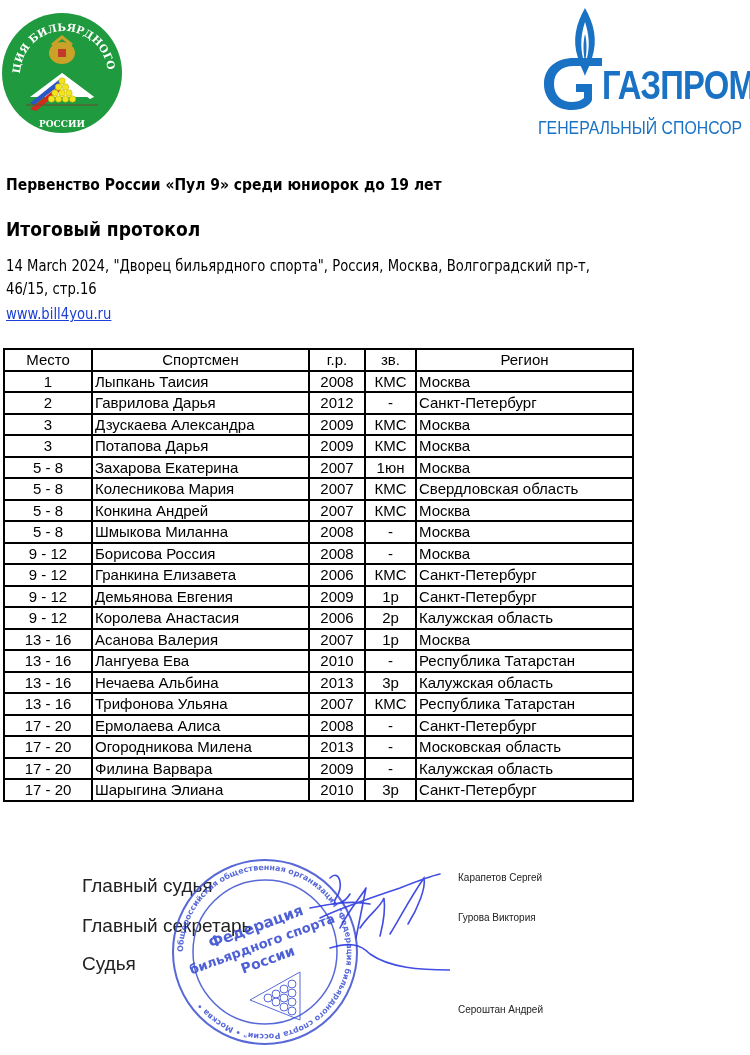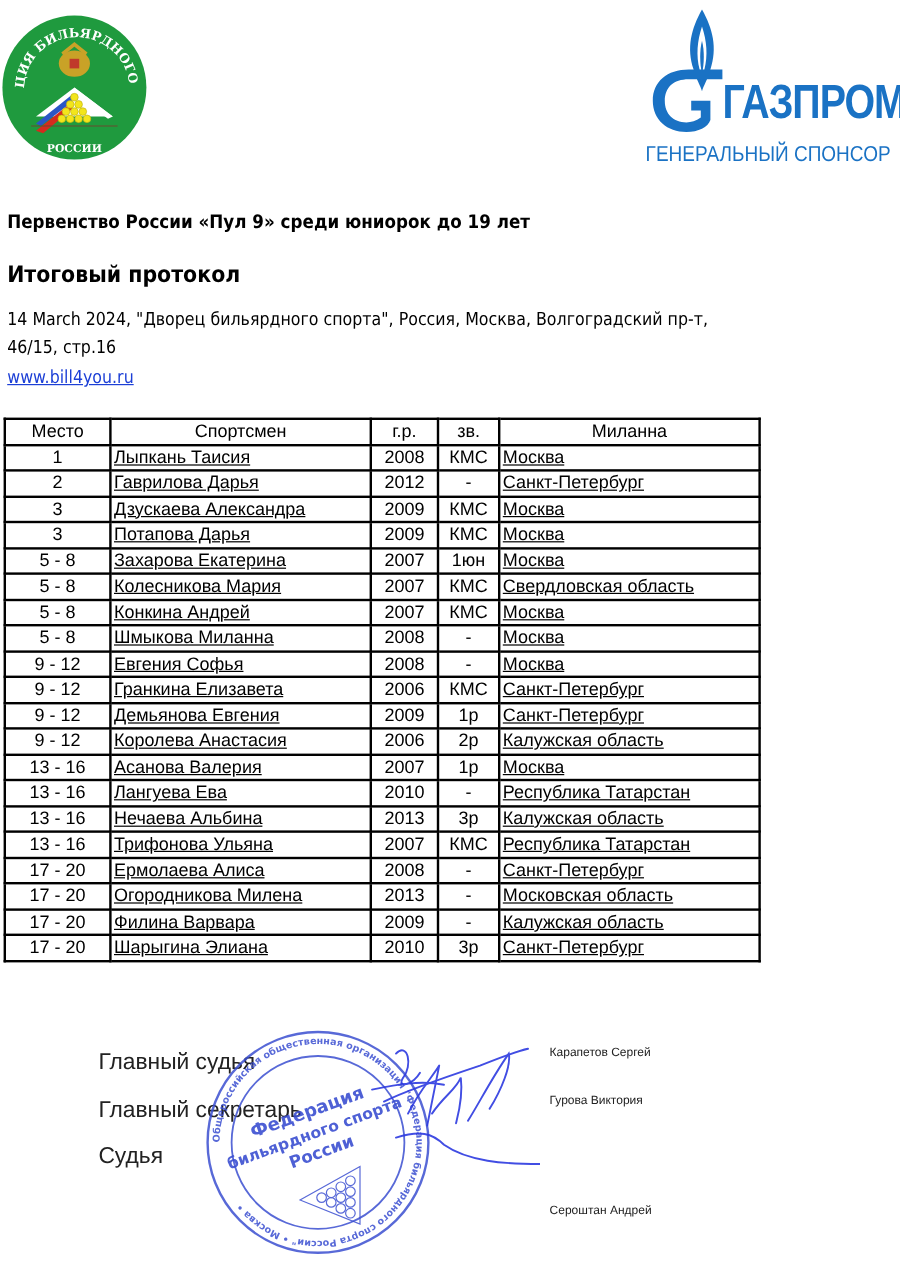--- a/index.html
+++ b/index.html
@@ -10,21 +10,21 @@
   .gaz-word { position: absolute; left: 72px; top: 63px; font-family: "Liberation Sans", sans-serif; font-weight: bold; font-size: 40px; color: #1a72c4; letter-spacing: -1px; transform: scaleX(0.82); transform-origin: left top; white-space: nowrap; }
   .gaz-sub { position: absolute; left: 8px; top: 118px; font-size: 18px; color: #1a72c4; transform: scaleX(0.88); transform-origin: left top; white-space: nowrap; }
   .title { left: 6px; top: 176px; font-size: 15.5px; font-weight: bold; font-family: "DejaVu Sans", sans-serif; transform: scaleX(0.9); transform-origin: left top; white-space: nowrap; }
   .subtitle { left: 6px; top: 218px; font-size: 19px; font-weight: bold; font-family: "DejaVu Sans", sans-serif; transform: scaleX(0.9); transform-origin: left top; white-space: nowrap; }
   .info { left: 6px; top: 255px; font-size: 15px; line-height: 23px; width: 680px; font-family: "DejaVu Sans", sans-serif; transform: scaleX(0.88); transform-origin: left top; }
   .link { left: 6px; top: 305px; font-size: 15px; color: #1c3fd6; text-decoration: underline; font-family: "DejaVu Sans", sans-serif; transform: scaleX(0.88); transform-origin: left top; white-space: nowrap; }
   table.results { position: absolute; left: 3px; top: 348px; border-collapse: collapse; border: 2px solid #000; font-size: 15px; table-layout: fixed; padding-left: 48px; }
   table.results th, table.results td { border: 2px solid #000; height: 19.5px; padding: 0 2px; white-space: nowrap; overflow: hidden; font-weight: normal; }
   table.results th { text-align: center; }
   td.c-place, td.c-year, td.c-rank { text-align: center; }
-  td.c-name, td.c-region { text-align: left; text-decoration: underline; }
+  td.c-name, td.c-region { text-align: left; }
   .sig-label { left: 34px; font-size: 19px; color: #222; margin-left: 48px; }
   .sig-name { left: 458px; font-size: 10px; color: #222; }
   .stamp { left: 170px; top: 852px; width: 190px; height: 200px; }
   .signature { left: 300px; top: 858px; width: 150px; height: 130px; }
 </style>
 </head>
 <body>
 
 <div class="abs logo-fed">
   <svg width="125" height="135" viewBox="0 0 125 135">
@@ -90,21 +90,21 @@
       <col style="width:56px">
       <col style="width:51px">
       <col style="width:217px">
   </colgroup>
   <thead>
     <tr>
       <th>Место</th>
       <th>Спортсмен</th>
       <th>г.р.</th>
       <th>зв.</th>
-      <th>Миланна</th>
+      <th>Регион</th>
     </tr>
   </thead>
   <tbody id="rows">
       <tr>
         <td class="c-place">1</td>
         <td class="c-name">Лыпкань Таисия</td>
         <td class="c-year">2008</td>
         <td class="c-rank">КМС</td>
         <td class="c-region">Москва</td>
       </tr>
@@ -152,21 +152,21 @@
       </tr>
       <tr>
         <td class="c-place">5 - 8</td>
         <td class="c-name">Шмыкова Миланна</td>
         <td class="c-year">2008</td>
         <td class="c-rank">-</td>
         <td class="c-region">Москва</td>
       </tr>
       <tr>
         <td class="c-place">9 - 12</td>
-        <td class="c-name">Евгения Софья</td>
+        <td class="c-name">Борисова Россия</td>
         <td class="c-year">2008</td>
         <td class="c-rank">-</td>
         <td class="c-region">Москва</td>
       </tr>
       <tr>
         <td class="c-place">9 - 12</td>
         <td class="c-name">Гранкина Елизавета</td>
         <td class="c-year">2006</td>
         <td class="c-rank">КМС</td>
         <td class="c-region">Санкт-Петербург</td>

